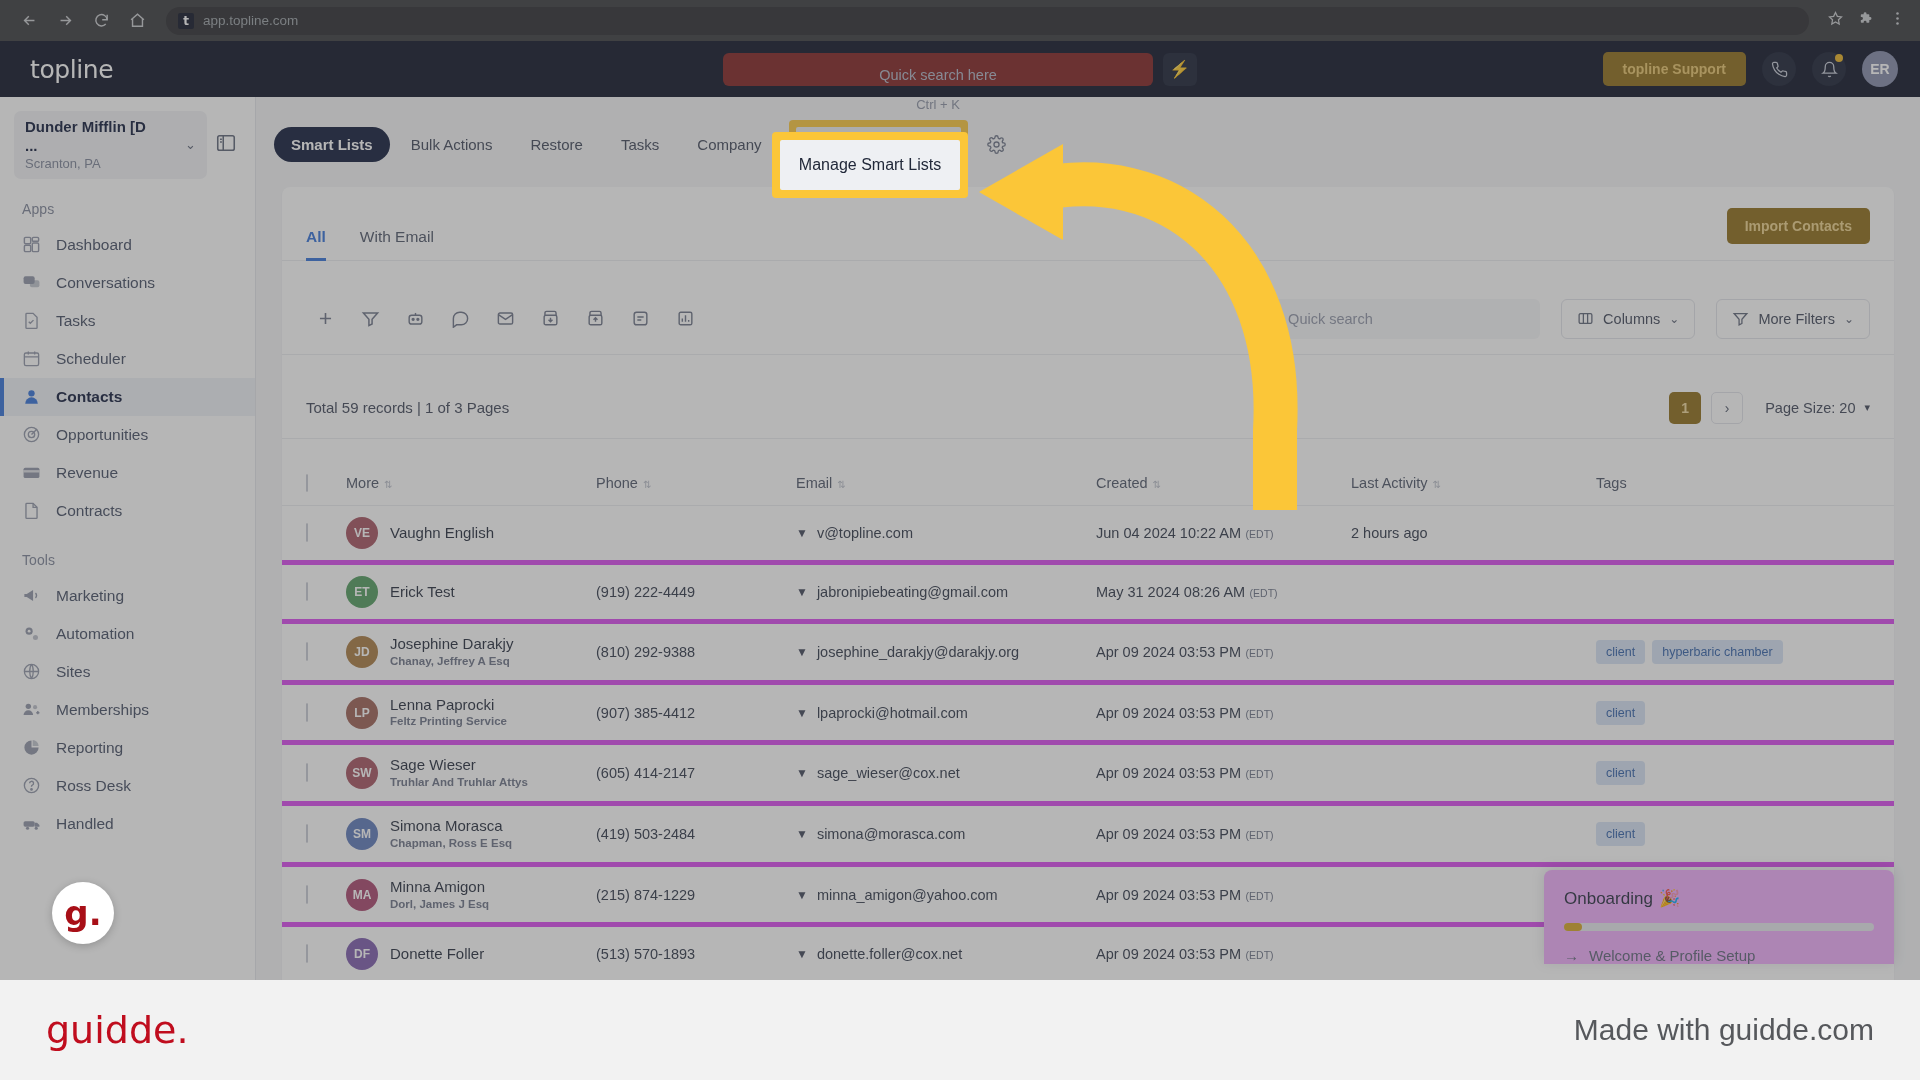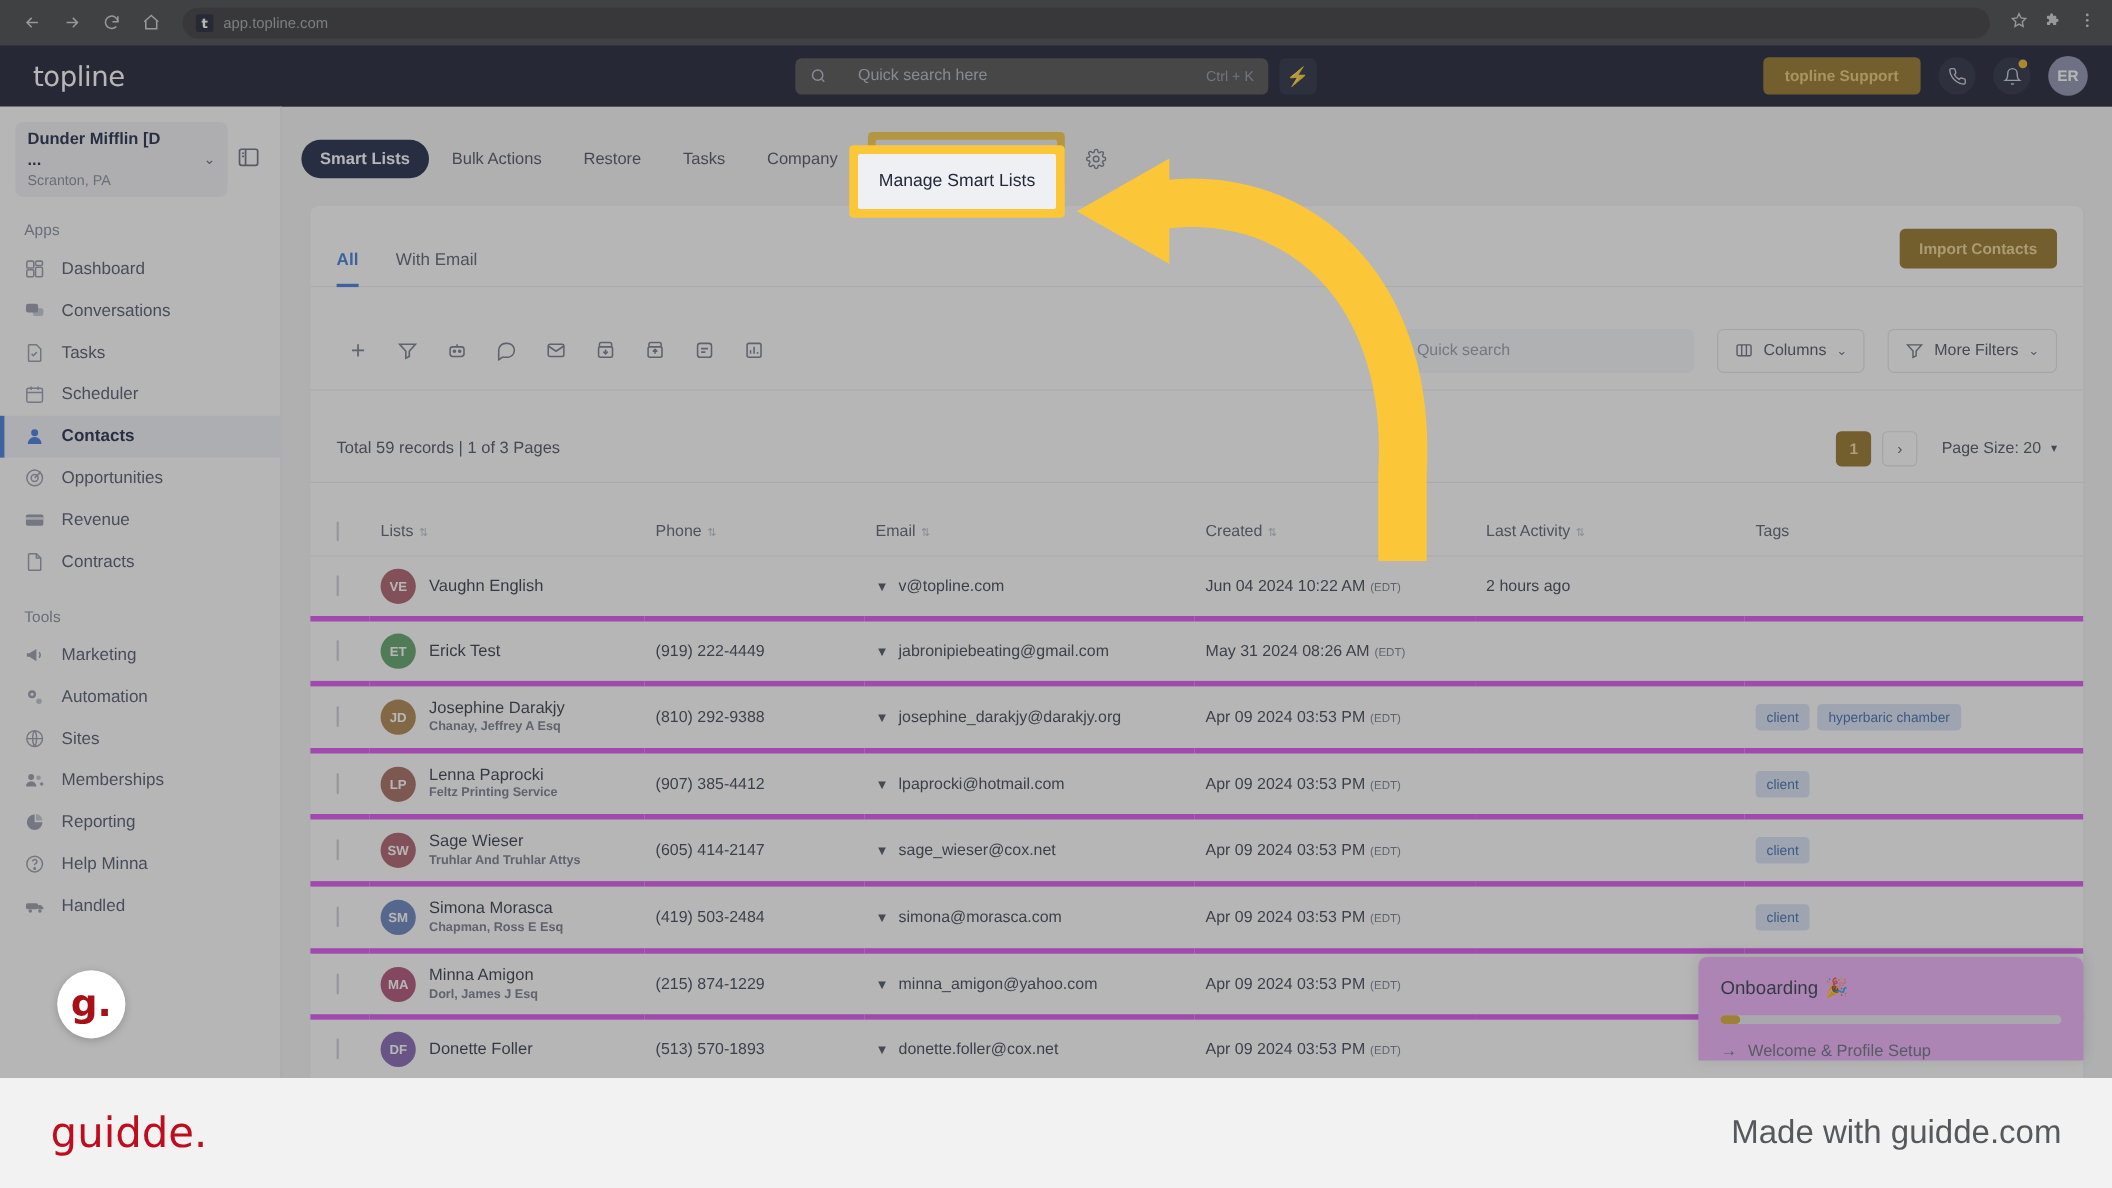--- a/index.html
+++ b/index.html
@@ -40,22 +40,22 @@
   }
   .logo {
     color: #fff; font-size: 25px; letter-spacing: -0.4px; font-weight: 500;
     font-family: "DejaVu Sans", sans-serif; margin-left: 8px;
   }
   .topbar-center {
     position: absolute; left: 50%; transform: translateX(-50%);
     display: flex; align-items: center; gap: 10px;
   }
   .quick-search {
-    width: 430px; height: 33px; background: #404040; border-radius: 6px;
-    display: flex; align-items: center; padding: 0 13px; gap: 28px;
+    width: 430px; height: 33px; background: #7f1d1d; border-radius: 6px;
+    display: flex; align-items: center; padding: 0 13px; gap: 14px; flex-direction: column;
   }
   .quick-search .qs-text { color: #aeb4c4; font-size: 14.5px; flex: 1; }
   .qs-kbd { color: #8a90a2; font-size: 13px; }
   .bolt-btn {
     width: 34px; height: 33px; background: #131a2f; border-radius: 6px;
     display: flex; align-items: center; justify-content: center; color: #e8b01e; font-size: 17px;
   }
   .topbar-right {
     margin-left: auto; display: flex; align-items: center; gap: 16px;
   }
@@ -479,21 +479,21 @@
             <span>Reporting</span>
           </div>
           <div class="nav-item">
             <span class="ni-icon">
               <svg viewBox="0 0 24 24" fill="none" stroke="currentColor" stroke-width="1.7">
                 <circle cx="12" cy="12" r="9"></circle>
                 <path d="M9.6 9.2a2.5 2.5 0 1 1 3.4 2.3c-.7.3-1 .9-1 1.6v.4"></path>
                 <circle cx="12" cy="17" r=".9" fill="currentColor"></circle>
               </svg>
             </span>
-            <span>Help Minna</span>
+            <span>Ross Desk</span>
           </div>
           <div class="nav-item">
             <span class="ni-icon">
               <svg viewBox="0 0 24 24" fill="currentColor">
                 <rect x="2" y="9" width="14" height="7" rx="2"></rect>
                 <path d="M16 11h3l3 3v2h-6z"></path>
                 <circle cx="7" cy="18" r="2"></circle>
                 <circle cx="18" cy="18" r="2"></circle>
               </svg>
             </span>
@@ -622,21 +622,21 @@
               <span>Page Size: 20</span>
               <span style="font-size:11px">▾</span>
             </div>
           </div>
         </div>
 
         <table>
           <thead>
             <tr>
               <th class="c-chk"><span class="chk"></span></th>
-              <th class="c-name"><span>Lists</span><span class="sort-ic">⇅</span></th>
+              <th class="c-name"><span>More</span><span class="sort-ic">⇅</span></th>
               <th class="c-phone"><span>Phone</span><span class="sort-ic">⇅</span></th>
               <th class="c-email"><span>Email</span><span class="sort-ic">⇅</span></th>
               <th class="c-created"><span>Created</span><span class="sort-ic">⇅</span></th>
               <th class="c-act"><span>Last Activity</span><span class="sort-ic">⇅</span></th>
               <th><span>Tags</span></th>
             </tr>
           </thead>
           <tbody id="rows-host">
               <tr>
                 <td class="c-chk"><span class="chk"></span></td>

